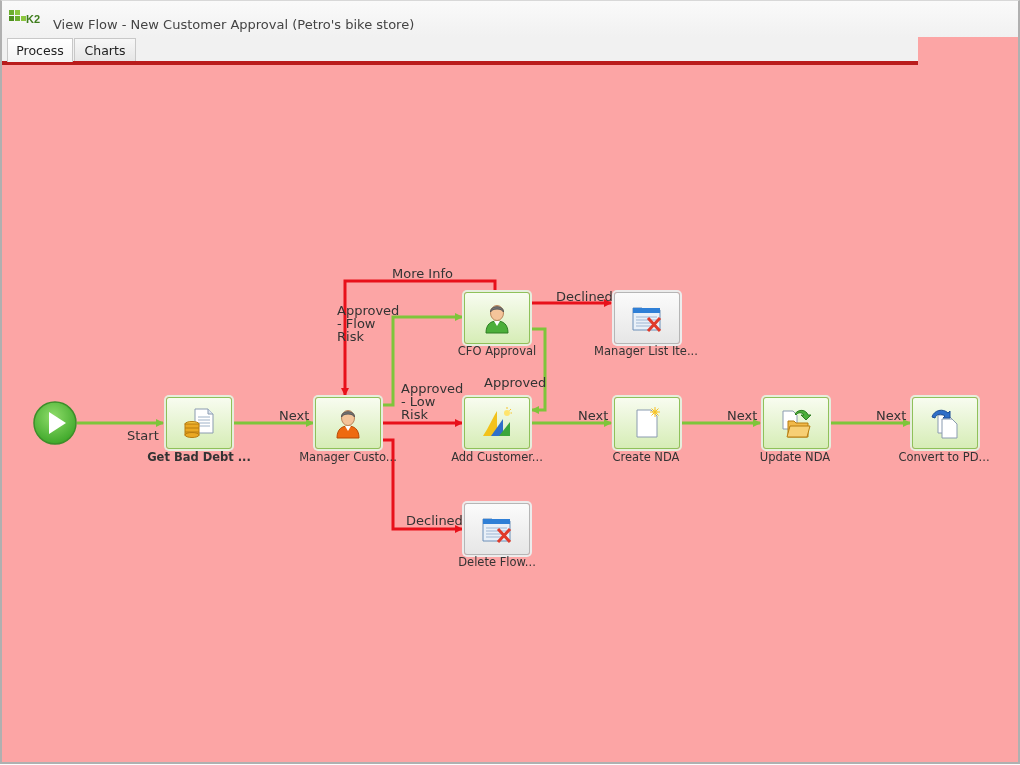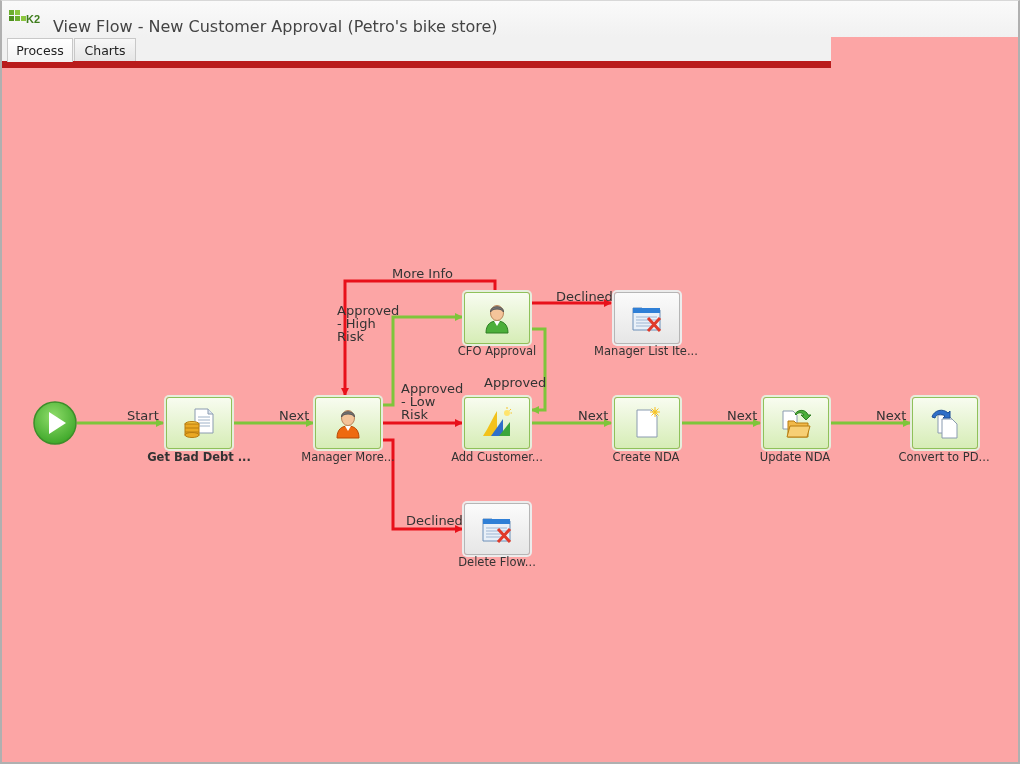--- a/index.html
+++ b/index.html
@@ -1,22 +1,22 @@
 <!DOCTYPE html>
 <html><head>
 <meta charset="utf-8">
 <style>
   html, body { margin:0; padding:0; }
   body { width:1020px; height:765px; background:#fff; position:relative; overflow:hidden;
          font-family:"DejaVu Sans", sans-serif; }
   .frame { position:absolute; left:0; top:0; width:1016px; height:761px; border:2px solid #b0b0b0; border-top:1px solid #d8d8d8; background:#fca5a5; }
   .titlebar { position:absolute; left:0; top:0; width:1016px; height:36px; background:linear-gradient(#fafafa,#f1f1f1); }
   .logo { position:absolute; left:6px; top:9px; width:40px; height:20px; }
-  .title { position:absolute; left:51px; top:16px; font-size:16px; color:#444; white-space:nowrap; }
-  .tabs { position:absolute; left:0; top:36px; width:829px; height:24px; background:#f1f1f1; border-bottom:7px solid #b91c1c; }
+  .title { position:absolute; left:51px; top:16px; font-size:13px; color:#444; white-space:nowrap; }
+  .tabs { position:absolute; left:0; top:36px; width:916px; height:24px; background:#f1f1f1; border-bottom:4px solid #b91c1c; }
   .tab { position:absolute; top:1px; height:22px; border:1px solid #c8c8c8; border-bottom:none; font-size:12.5px; color:#222;
          display:flex; align-items:center; justify-content:center; background:linear-gradient(#f7f7f7,#e6e6e6); cursor:pointer; }
   .tab.active { background:linear-gradient(#ffffff,#f3f3f3); height:23px; z-index:2; }
   .canvas { position:absolute; left:0; top:61px; width:1016px; height:700px; }
   svg.flow { position:absolute; left:0; top:0; }
   .node { position:absolute; width:64px; height:50px; border:1px solid #8fc15a; border-radius:3px;
           background:linear-gradient(#f8fcf0,#d6edb6); box-shadow:0 0 0 2px #e6eedd; cursor:pointer; }
   .node.gray { border-color:#b6b6b6; background:linear-gradient(#fbfbfb,#e6e6e6); box-shadow:0 0 0 2px #ececec; }
   .node svg { position:absolute; left:16px; top:9px; }
   .nlabel { position:absolute; font-size:11.5px; color:#333; white-space:nowrap; transform:translateX(-50%); }
@@ -62,25 +62,25 @@
         <polyline points="379,378 391,378 391,467 460,467" stroke="#e8101a" marker-end="url(#ar)"></polyline>
         <polyline points="493,230 493,219 343,219 343,333" stroke="#e8101a" marker-end="url(#ar)"></polyline>
         <polyline points="528,241 609,241" stroke="#e8101a" marker-end="url(#ar)"></polyline>
         <polyline points="528,267 543,267 543,348 530,348" stroke="#7ec53a" marker-end="url(#ag)"></polyline>
         <polyline points="528,361 609,361" stroke="#7ec53a" marker-end="url(#ag)"></polyline>
         <polyline points="677,361 758,361" stroke="#7ec53a" marker-end="url(#ag)"></polyline>
         <polyline points="827,361 908,361" stroke="#7ec53a" marker-end="url(#ag)"></polyline>
       </g>
     </svg>
 
-    <div class="elabel" style="left:125px;top:347px;">Start</div>
+    <div class="elabel" style="left:125px;top:367px;">Start</div>
     <div class="elabel" style="left:277px;top:347px;">Next</div>
     <div class="elabel" style="left:335px;top:242px;">
       <div>Approved</div>
-      <div>- High</div>
+      <div>- Flow</div>
       <div>Risk</div>
     </div>
     <div class="elabel" style="left:399px;top:320px;">
       <div>Approved</div>
       <div>- Low</div>
       <div>Risk</div>
     </div>
     <div class="elabel" style="left:404px;top:452px;">Declined</div>
     <div class="elabel" style="left:390px;top:205px;">More Info</div>
     <div class="elabel" style="left:554px;top:228px;">Declined</div>
@@ -120,21 +120,21 @@
     <div class="nlabel" style="left:197px;top:388px;font-weight:bold;">Get Bad Debt ...</div>
 
     <div class="node" style="left:313px;top:335px;">
       <svg width="32" height="32" viewBox="0 0 32 32">
         <path d="M5,31 C5,22 10,19 16,19 C22,19 27,22 27,31 z" fill="#ee6a10" stroke="#b84a05"></path>
         <path d="M13,19 L16,24 L19,19 z" fill="#fff"></path>
         <ellipse cx="16" cy="11" rx="6.5" ry="7.5" fill="#f4c49a" stroke="#b9855a"></ellipse>
         <path d="M9.5,10 C9,3 23,3 22.5,10 C21,6 11,6 9.5,10 z" fill="#777" stroke="#555"></path>
       </svg>
     </div>
-    <div class="nlabel" style="left:346px;top:388px;">Manager More...</div>
+    <div class="nlabel" style="left:346px;top:388px;">Manager Custo...</div>
 
     <div class="node" style="left:462px;top:230px;">
       <svg width="32" height="32" viewBox="0 0 32 32">
         <path d="M5,31 C5,22 10,19 16,19 C22,19 27,22 27,31 z" fill="#4caf3a" stroke="#2e7d22"></path>
         <path d="M13,19 L16,24 L19,19 z" fill="#fff"></path>
         <ellipse cx="16" cy="11" rx="6.5" ry="7.5" fill="#f4c49a" stroke="#b9855a"></ellipse>
         <path d="M9.5,10 C9,3 23,3 22.5,10 C21,6 11,6 9.5,10 z" fill="#777" stroke="#555"></path>
       </svg>
     </div>
     <div class="nlabel" style="left:495px;top:282px;">CFO Approval</div>

